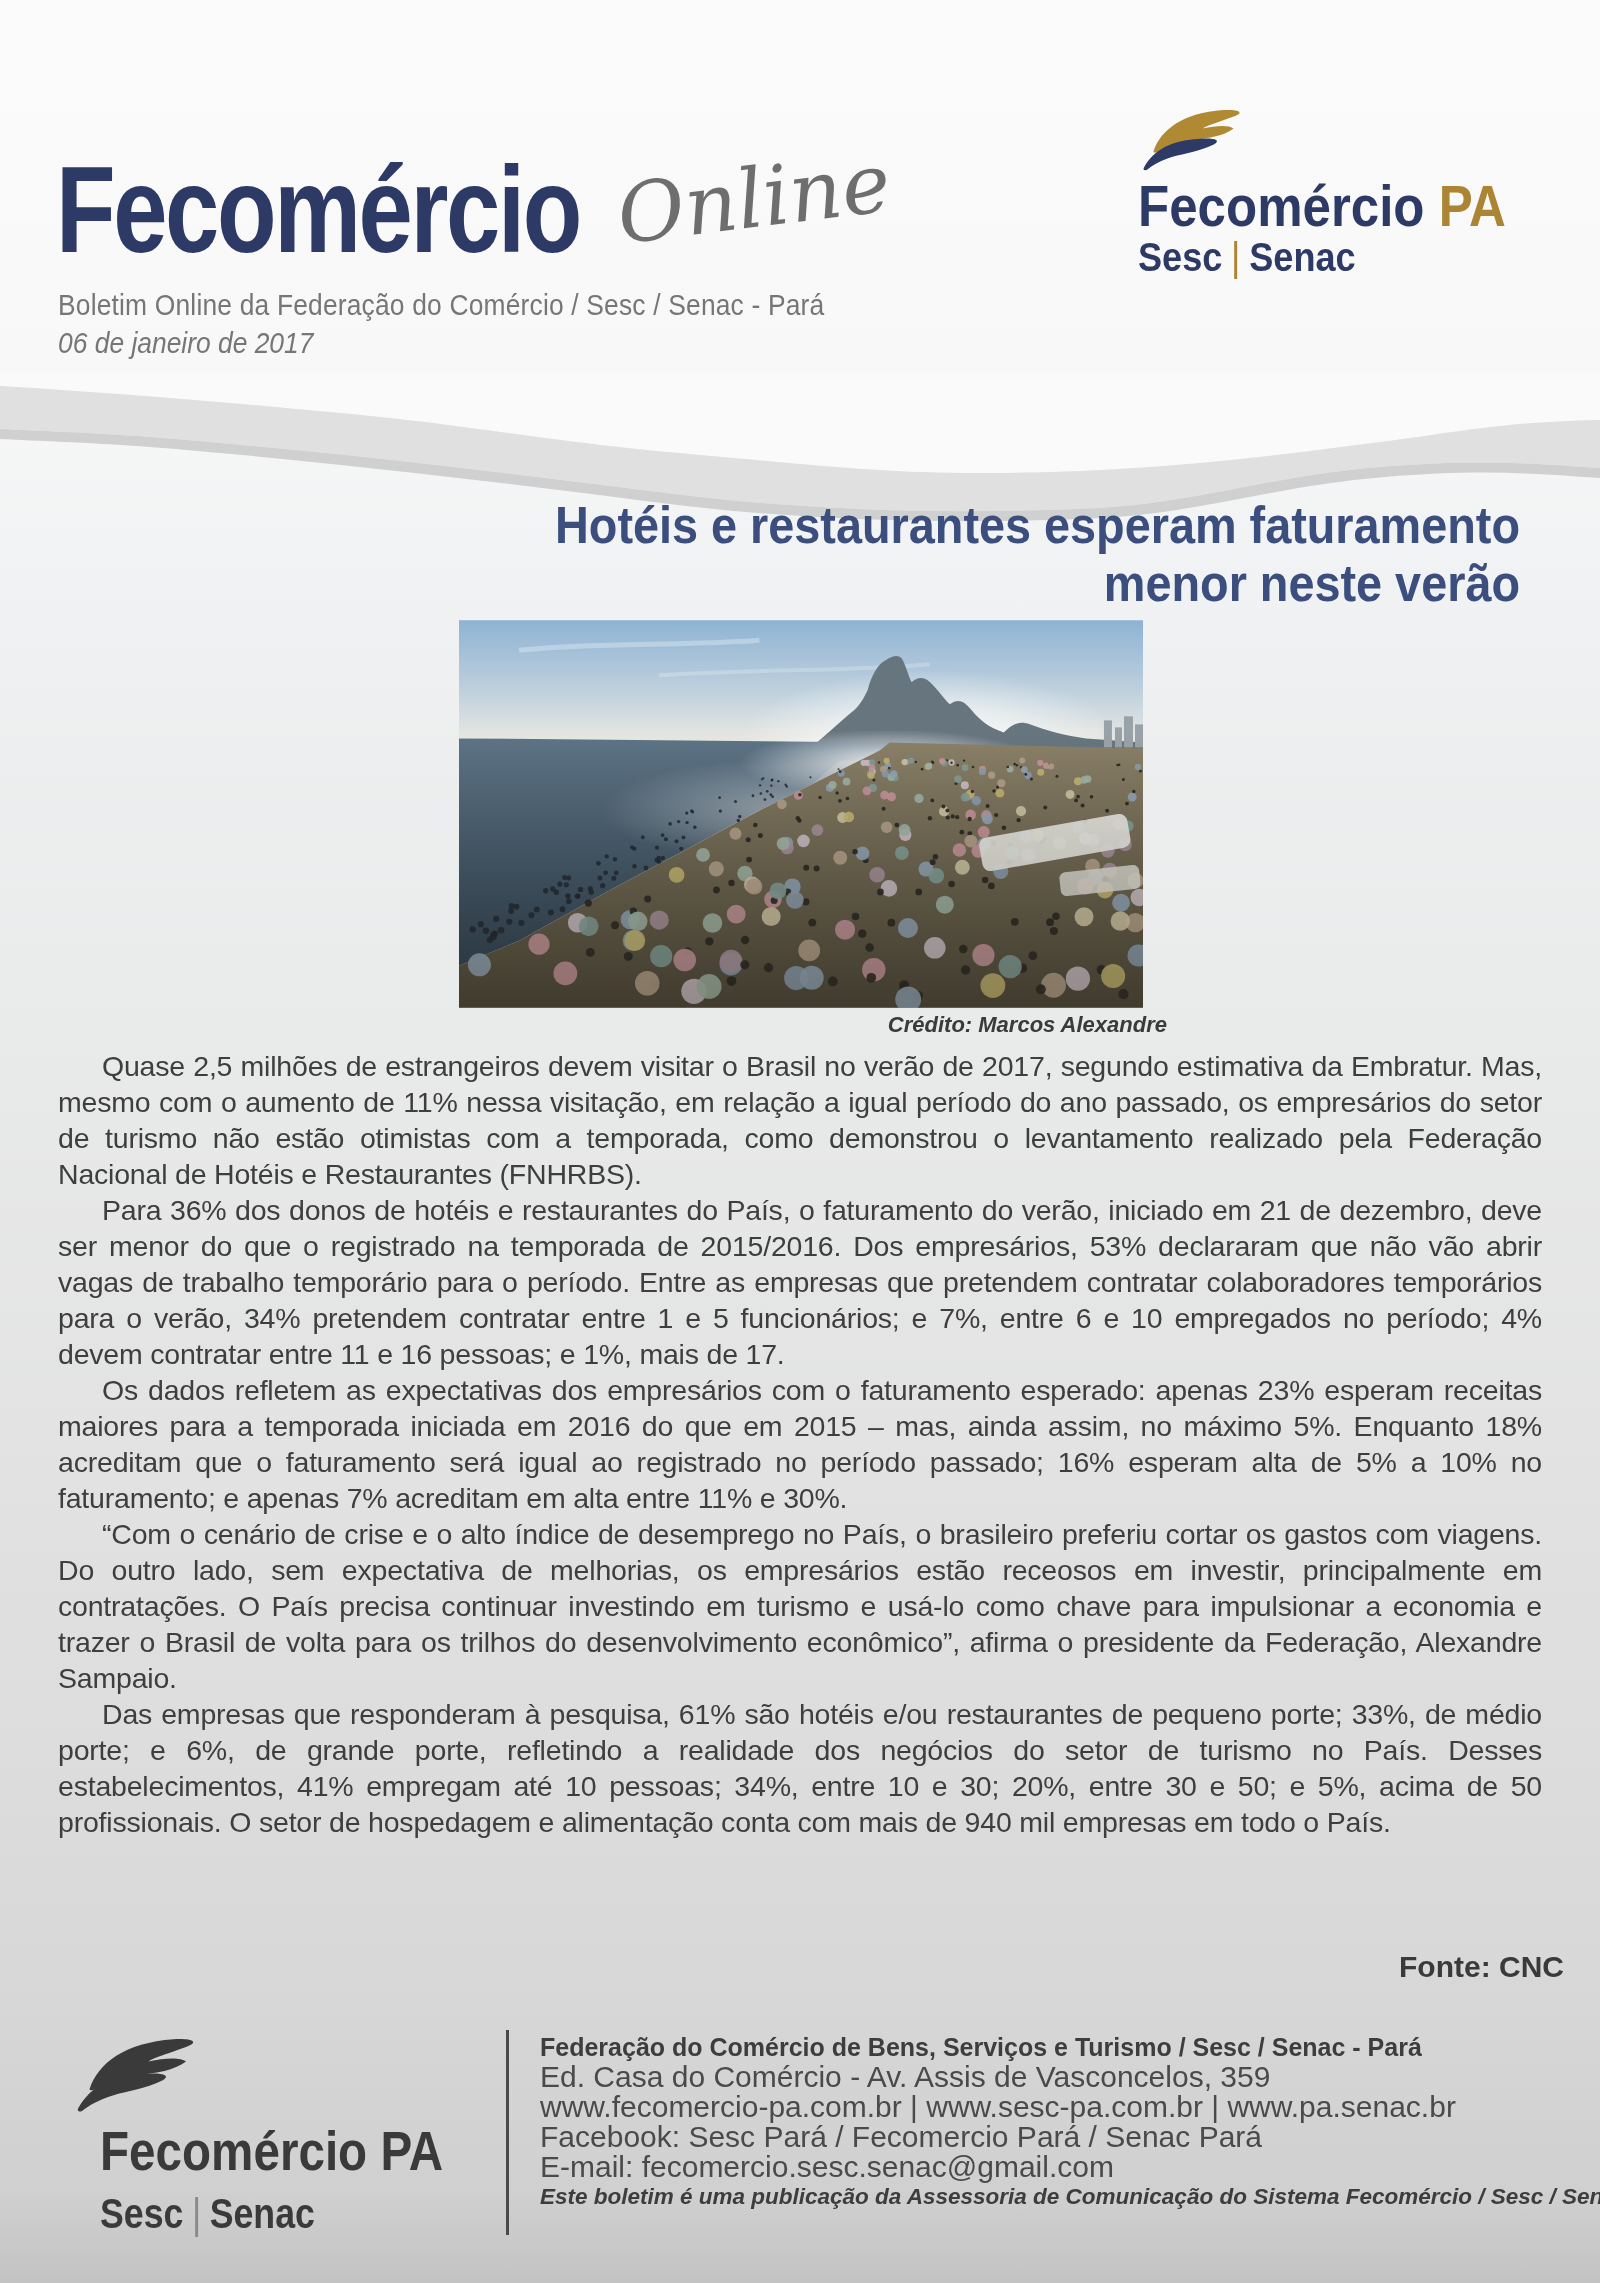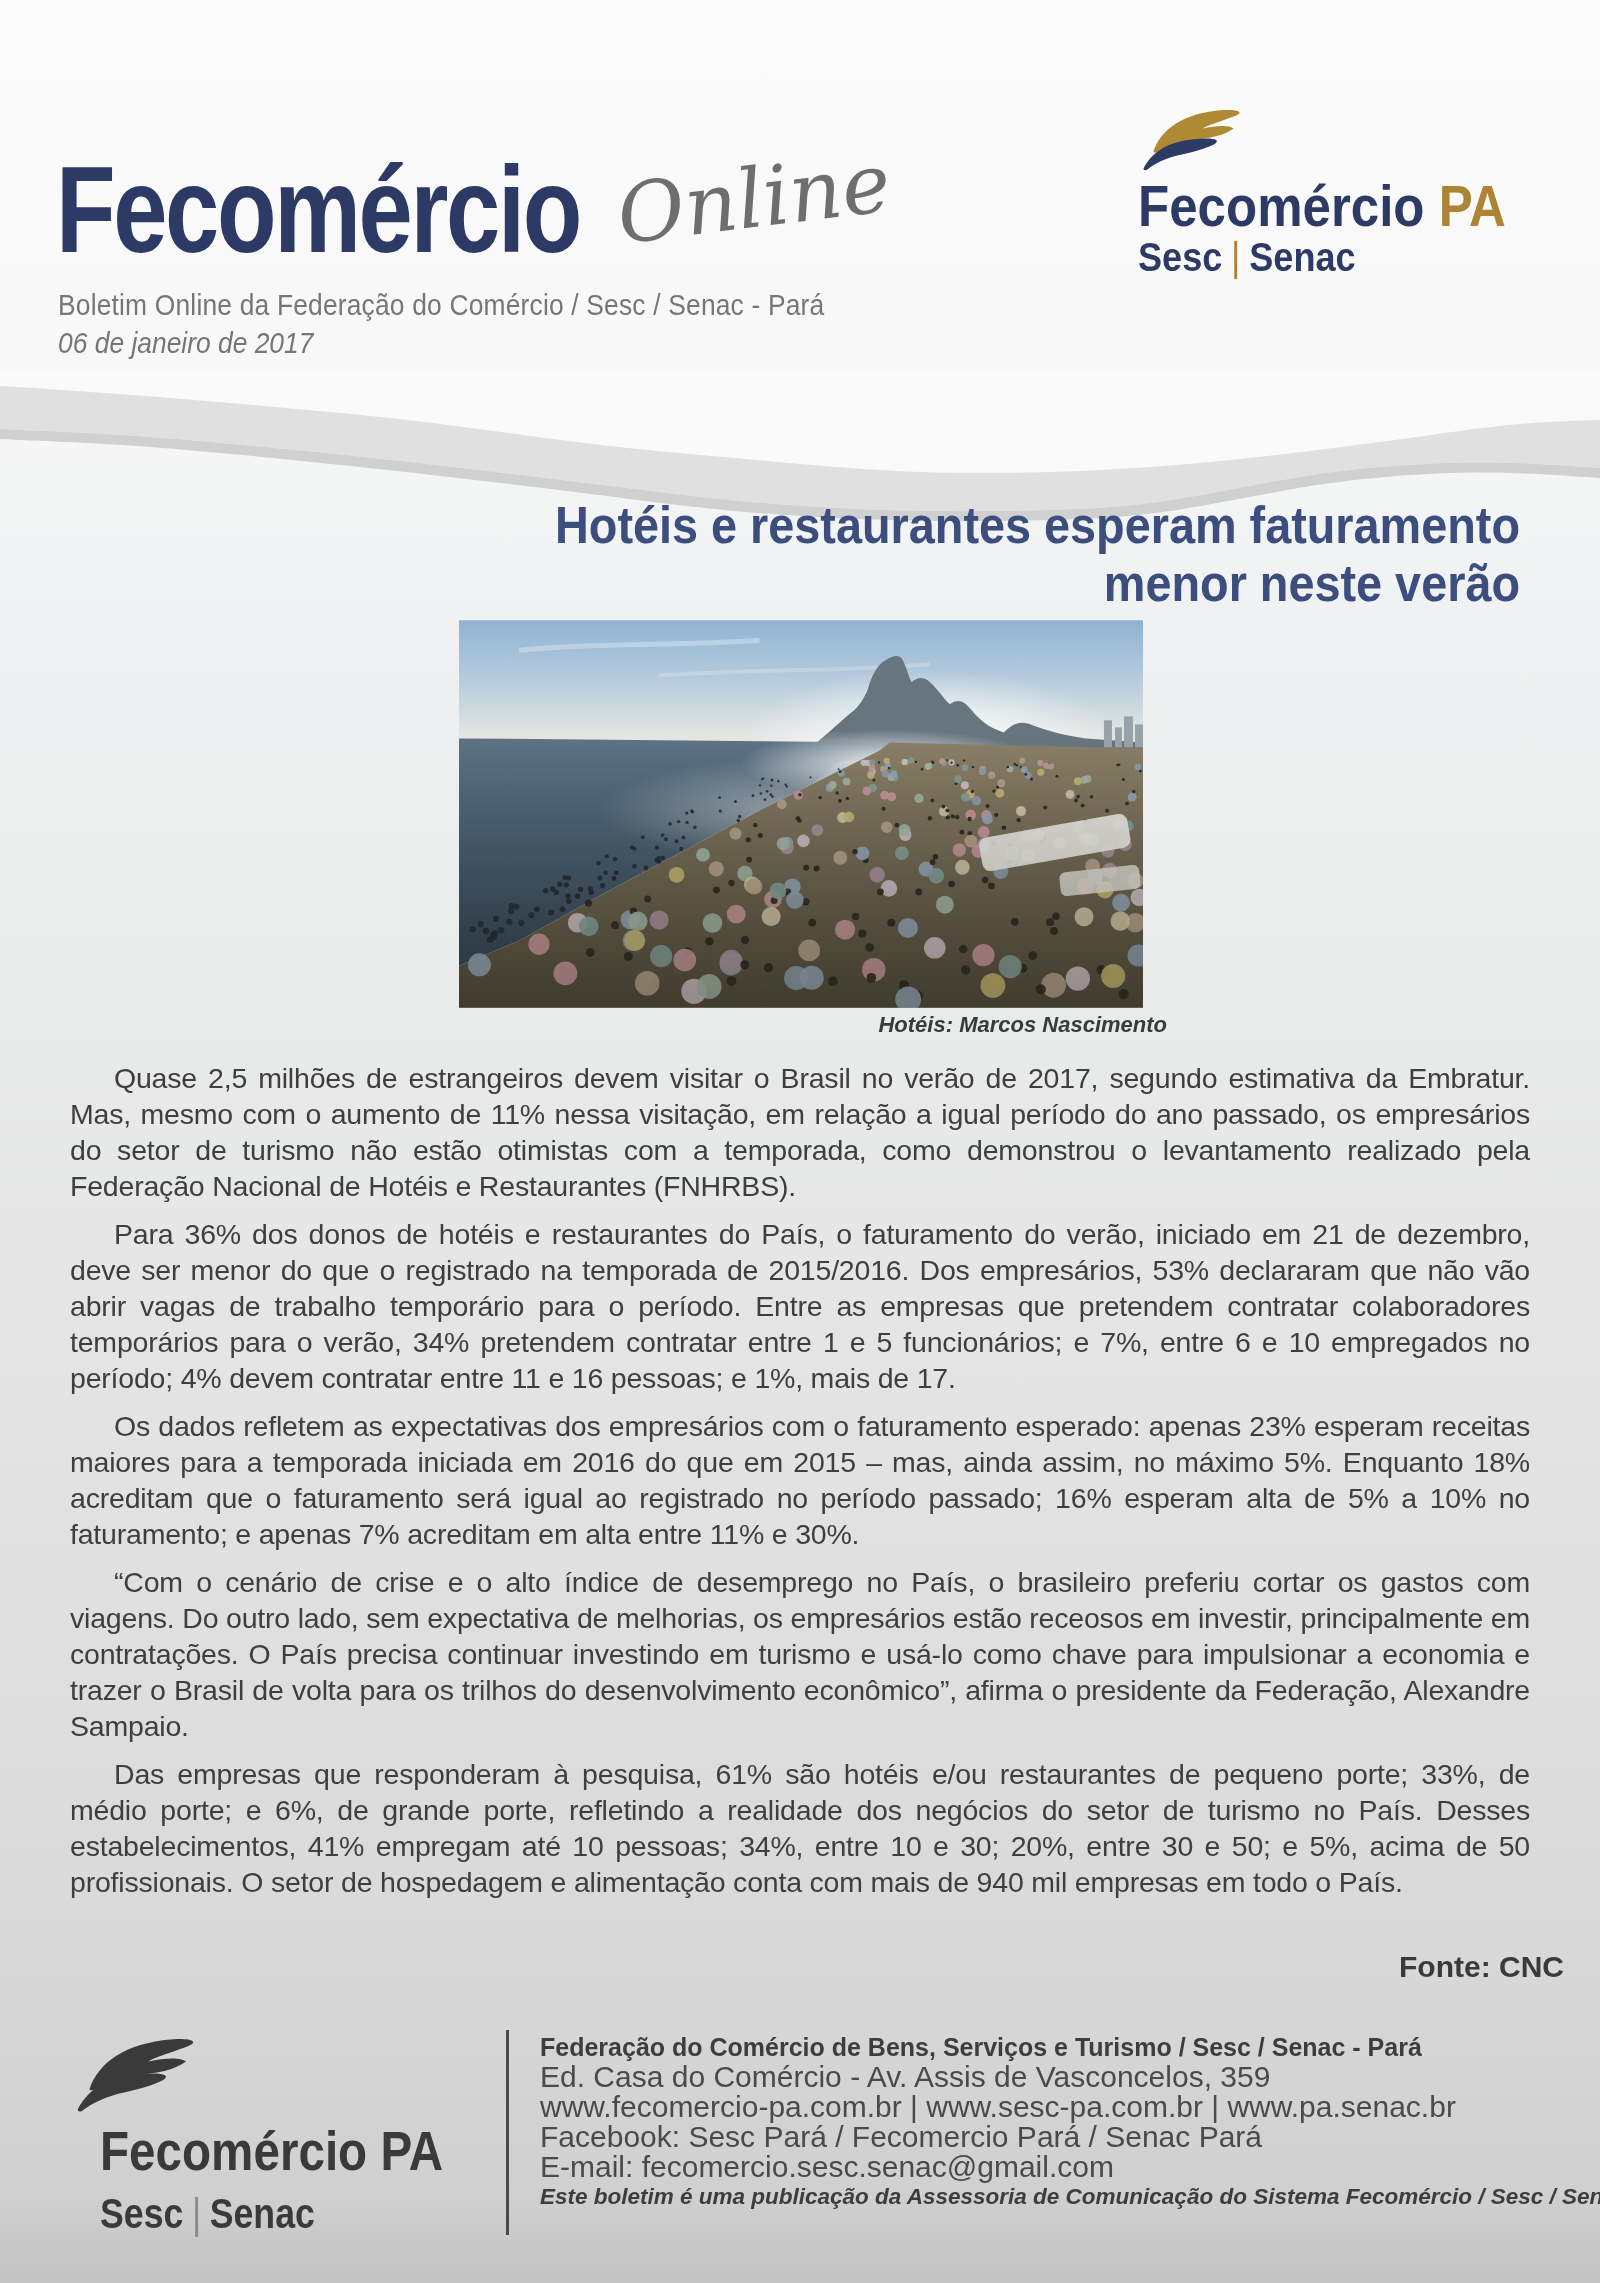--- a/index.html
+++ b/index.html
@@ -31,21 +31,21 @@
 
   
   .headline{left:0;top:496px;width:1600px;text-align:right;color:#3b4e7e;font-weight:bold;
             font-size:52px;line-height:58px;}
   .headline .hl{transform:scaleX(.9);transform-origin:center top;}
   .photo{left:459px;top:620px;width:684px;height:388px;}
   .photo svg{display:block;}
   .credit{top:1012px;right:457px;font-size:22px;font-style:italic;font-weight:bold;color:#3a3a3a;}
   .article-body{left:58px;top:1048px;width:1484px;font-size:28.5px;line-height:36px;
                 color:#3e3e3e;text-align:justify;letter-spacing:-.2px;}
-  .article-body p{margin:12px;text-indent:44px;}
+  .article-body p{margin:0;text-indent:44px;}
   .source{top:1950px;right:60px;font-size:30px;font-weight:bold;color:#3a3a3a;}
 
   
   .footer-divider{left:506px;top:2030px;width:3px;height:205px;background:#4a4a4a;}
   .footer-text{left:540px;top:2032px;width:1010px;}
   .f-line{font-size:30px;line-height:30px;color:#4a4a4a;white-space:nowrap;}
   .f-line.f-bold{font-weight:bold;font-size:25px;color:#3d3d3d;}
   .f-line.f-ital{font-weight:bold;font-style:italic;font-size:22.5px;color:#3d3d3d;}
 </style>
 </head>
@@ -503,21 +503,21 @@
           <circle cx="448.5" cy="378.6" r="12.9" fill="#8fa3b5" opacity=".9"></circle>
           <circle cx="425.0" cy="174.6" r="4.4" fill="#c4939b" opacity=".9"></circle>
           <circle cx="407.3" cy="170.4" r="4.3" fill="#c4939b" opacity=".9"></circle>
           <circle cx="618.4" cy="206.9" r="5.8" fill="#8a9bae" opacity=".9"></circle>
         </g>
       <rect x="520" y="205" width="150" height="34" rx="8" transform="rotate(-10 595 222)" fill="#e9e9e4" opacity=".9"></rect>
       <rect x="600" y="248" width="80" height="24" rx="6" transform="rotate(-6 640 260)" fill="#dcdcd4" opacity=".85"></rect>
       <rect x="0" y="110" width="683" height="277" fill="url(#vigG)"></rect>
     </svg>
   </div>
-  <div class="abs credit">Hotéis: Marcos Nascimento</div>
+  <div class="abs credit">Crédito: Marcos Alexandre</div>
 
   <div class="abs article-body">
     <p>Quase 2,5 milhões de estrangeiros devem visitar o Brasil no verão de 2017, segundo estimativa da Embratur. Mas, mesmo com o aumento de 11% nessa visitação, em relação a igual período do ano passado, os empresários do setor de turismo não estão otimistas com a temporada, como demonstrou o levantamento realizado pela Federação Nacional de Hotéis e Restaurantes (FNHRBS).</p>
     <p>Para 36% dos donos de hotéis e restaurantes do País, o faturamento do verão, iniciado em 21 de dezembro, deve ser menor do que o registrado na temporada de 2015/2016. Dos empresários, 53% declararam que não vão abrir vagas de trabalho temporário para o período. Entre as empresas que pretendem contratar colaboradores temporários para o verão, 34% pretendem contratar entre 1 e 5 funcionários; e 7%, entre 6 e 10 empregados no período; 4% devem contratar entre 11 e 16 pessoas; e 1%, mais de 17.</p>
     <p>Os dados refletem as expectativas dos empresários com o faturamento esperado: apenas 23% esperam receitas maiores para a temporada iniciada em 2016 do que em 2015 – mas, ainda assim, no máximo 5%. Enquanto 18% acreditam que o faturamento será igual ao registrado no período passado; 16% esperam alta de 5% a 10% no faturamento; e apenas 7% acreditam em alta entre 11% e 30%.</p>
     <p>“Com o cenário de crise e o alto índice de desemprego no País, o brasileiro preferiu cortar os gastos com viagens. Do outro lado, sem expectativa de melhorias, os empresários estão receosos em investir, principalmente em contratações. O País precisa continuar investindo em turismo e usá-lo como chave para impulsionar a economia e trazer o Brasil de volta para os trilhos do desenvolvimento econômico”, afirma o presidente da Federação, Alexandre Sampaio.</p>
     <p>Das empresas que responderam à pesquisa, 61% são hotéis e/ou restaurantes de pequeno porte; 33%, de médio porte; e 6%, de grande porte, refletindo a realidade dos negócios do setor de turismo no País. Desses estabelecimentos, 41% empregam até 10 pessoas; 34%, entre 10 e 30; 20%, entre 30 e 50; e 5%, acima de 50 profissionais. O setor de hospedagem e alimentação conta com mais de 940 mil empresas em todo o País.</p>
   </div>
   <div class="abs source">Fonte: CNC</div>
 

